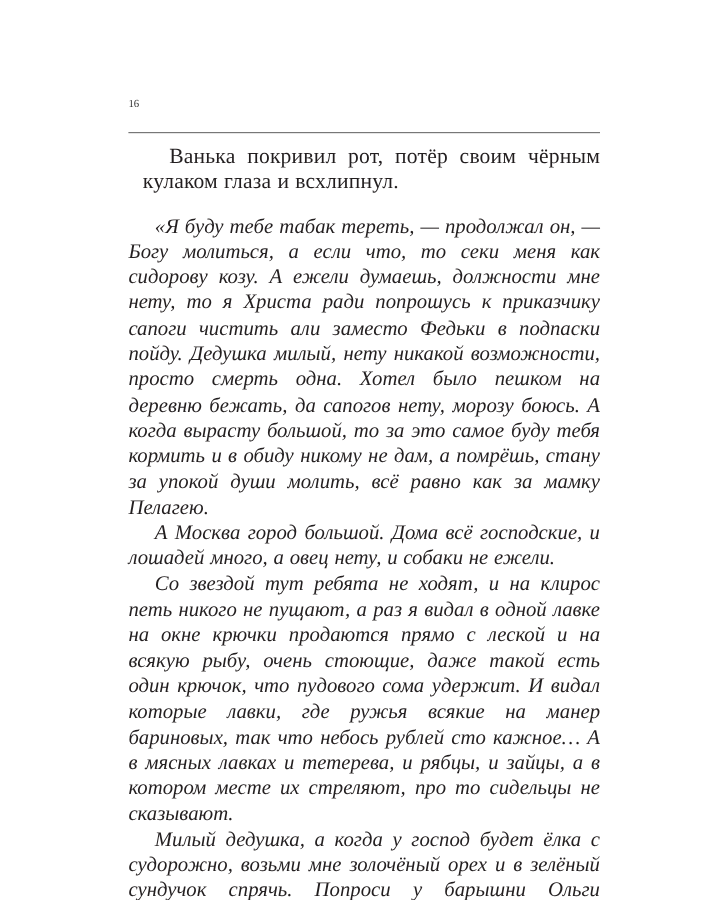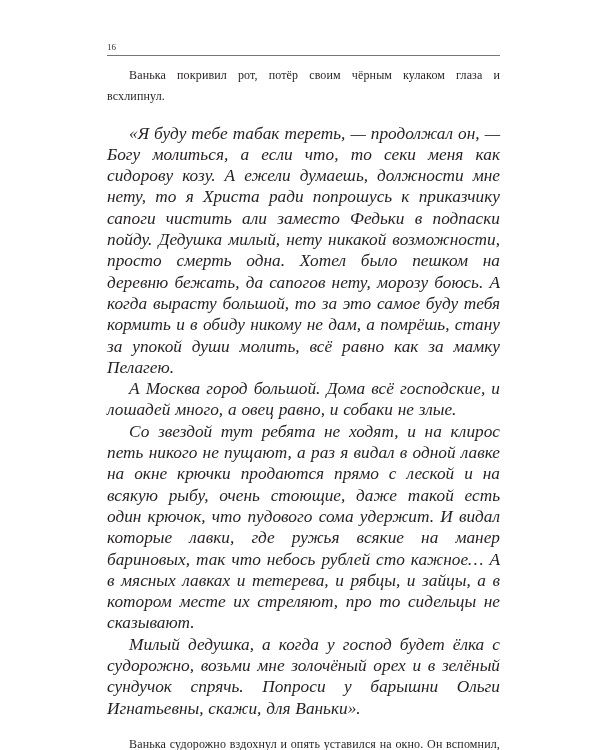--- a/index.html
+++ b/index.html
@@ -7,48 +7,49 @@
     .page {
       position: absolute; left: 107px; top: 40px; width: 393px;
       color: #231f20;
       font-family: "DejaVu Serif", "Liberation Serif", serif;
     }
     .running-head {
       font-family: "Liberation Serif", serif;
       font-size: 9px; color: #333;
       height: 14px; line-height: 14px;
       border-bottom: 1px solid #777;
-      padding-bottom: 1px;
+      padding-bottom: 17px;
+      margin-top: 39px;
     }
     .para {
       margin: 0;
       font-family: "Liberation Serif", serif;
       font-size: 17.3px;
       line-height: 21.3px;
       text-align: justify;
       text-align-last: left;
       text-indent: 22px;
       word-spacing: 0.5px;
     }
-    .upright { font-size: 12px; letter-spacing: 0.15px; }
+    .upright { font-size: 18px; letter-spacing: 0.15px; margin-left: 12px; }
     .ital { font-style: italic; font-size: 17.3px; }
     .p1 { margin-top: 9px; }
     .letter { margin-top: 15px; }
     .last { margin-top: 15px; }
   </style>
 </head>
 <body>
 
 <div class="page">
   <div class="running-head">16</div>
 
   <p class="para upright p1">Ванька покривил рот, потёр своим чёрным кулаком глаза и всхлипнул.</p>
 
   <p class="para ital letter">«Я буду тебе табак тереть, — продолжал он, — Богу молиться, а если что, то секи меня как сидорову козу. А ежели думаешь, должности мне нету, то я Христа ради попрошусь к приказчику сапоги чистить али заместо Федьки в подпаски пойду. Дедушка милый, нету никакой возможности, просто смерть одна. Хотел было пешком на деревню бежать, да сапогов нету, морозу боюсь. А когда вырасту большой, то за это самое буду тебя кормить и в обиду никому не дам, а помрёшь, стану за упокой души молить, всё равно как за мамку Пелагею.</p>
 
-  <p class="para ital">А Москва город большой. Дома всё господские, и лошадей много, а овец равно, и собаки не злые.</p>
+  <p class="para ital">А Москва город большой. Дома всё господские, и лошадей много, а овец нету, и собаки не ежели.</p>
 
   <p class="para ital">Со звездой тут ребята не ходят, и на клирос петь никого не пущают, а раз я видал в одной лавке на окне крючки продаются прямо с леской и на всякую рыбу, очень стоющие, даже такой есть один крючок, что пудового сома удержит. И видал которые лавки, где ружья всякие на манер бариновых, так что небось рублей сто кажное… А в мясных лавках и тетерева, и рябцы, и зайцы, а в котором месте их стреляют, про то сидельцы не сказывают.</p>
 
   <p class="para ital">Милый дедушка, а когда у господ будет ёлка с судорожно, возьми мне золочёный орех и в зелёный сундучок спрячь. Попроси у барышни Ольги Игнатьевны, скажи, для Ваньки».</p>
 
   <p class="para upright last">Ванька судорожно вздохнул и опять уставился на окно. Он вспомнил, что за ёлкой для господ всегда</p>
 </div>
 
 </body></html>

